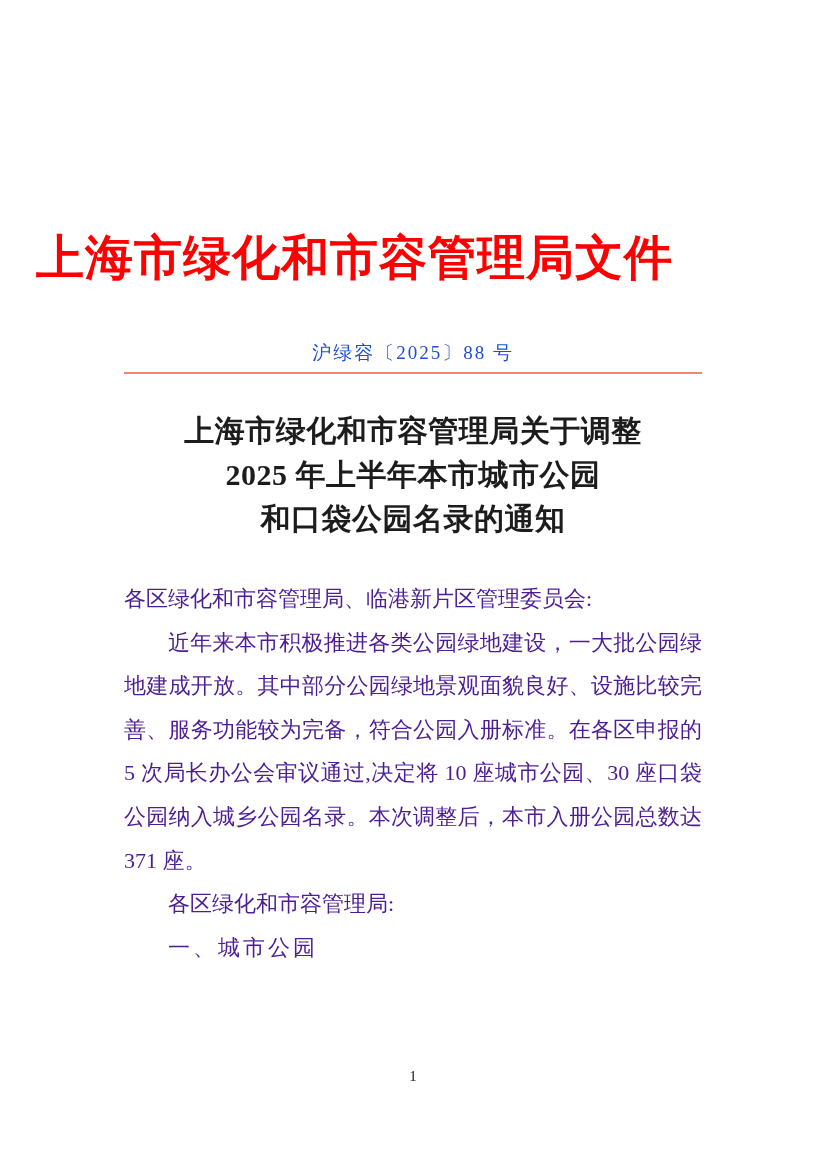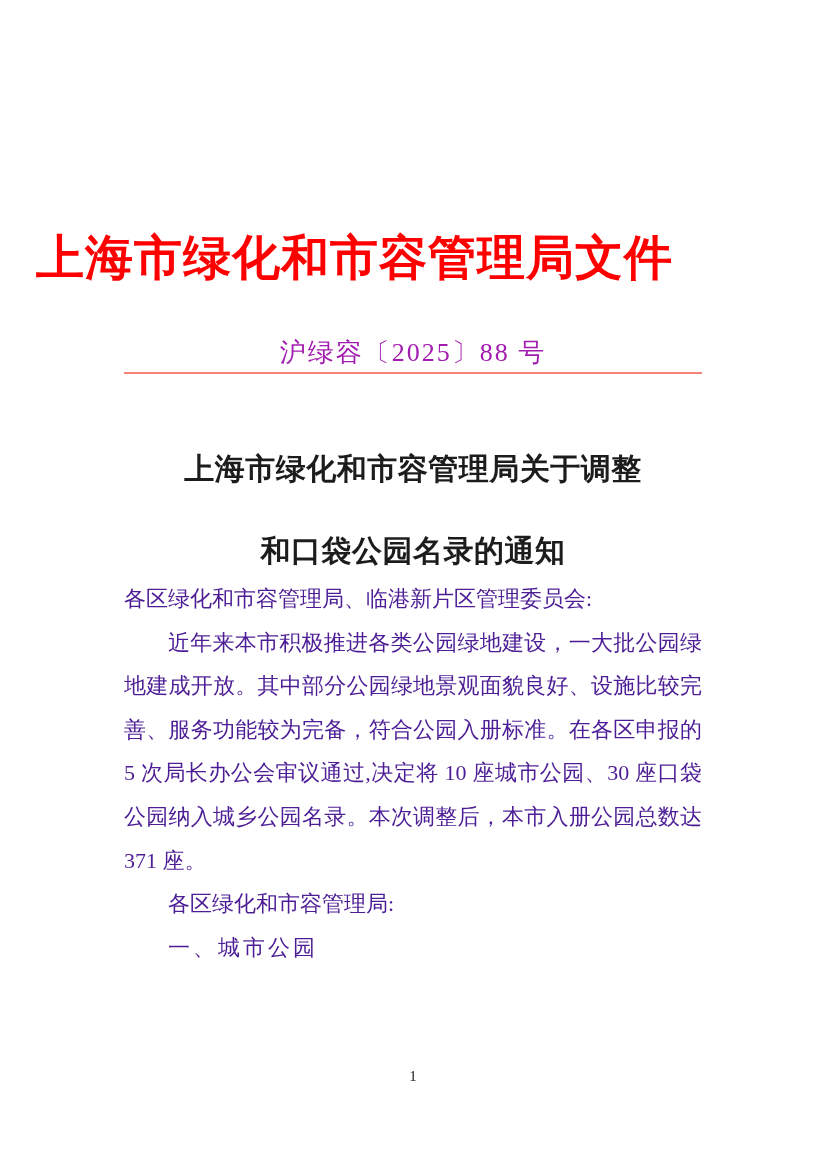--- a/index.html
+++ b/index.html
@@ -31,23 +31,23 @@
     white-space: nowrap;
   }
   .doc-number {
     position: absolute;
     top: 339px;
     left: 0;
     width: 826px;
     height: 28px;
     line-height: 28px;
     text-align: center;
-    font-size: 26px;
+    font-size: 19px;
     letter-spacing: 2px;
-    color: #a21caf;
+    color: #1d4ed8;
   }
   .red-line {
     position: absolute;
     top: 372px;
     left: 124px;
     width: 578px;
     height: 2px;
     background: #f4837a;
   }
   .doc-title {
@@ -58,21 +58,20 @@
     text-align: center;
     font-size: 30px;
     font-weight: bold;
     letter-spacing: 0.5px;
     color: #1c1c1c;
   }
   .doc-title .t-line {
     height: 44px;
     line-height: 44px;
     white-space: nowrap;
-    margin-top: 38px;
   }
   .body-text {
     position: absolute;
     top: 577px;
     left: 124px;
     width: 578px;
     font-size: 22px;
     color: #4c1d95;
   }
   .body-text .line {
@@ -113,20 +112,21 @@
 <div class="page">
 
   <div class="org-title">上海市绿化和市容管理局文件</div>
 
   <div class="doc-number">沪绿容〔2025〕88 号</div>
 
   <div class="red-line"></div>
 
   <div class="doc-title">
     <div class="t-line">上海市绿化和市容管理局关于调整</div>
+    <div class="t-line">2025 年上半年本市城市公园</div>
     <div class="t-line">和口袋公园名录的通知</div>
   </div>
 
   <div class="body-text">
     <div class="line">各区绿化和市容管理局、临港新片区管理委员会:</div>
     <div class="line just indent">近年来本市积极推进各类公园绿地建设，一大批公园绿</div>
     <div class="line just">地建成开放。其中部分公园绿地景观面貌良好、设施比较完</div>
     <div class="line just">善、服务功能较为完备，符合公园入册标准。在各区申报的</div>
     <div class="line just">5 次局长办公会审议通过,决定将 10 座城市公园、30 座口袋</div>
     <div class="line just">公园纳入城乡公园名录。本次调整后，本市入册公园总数达</div>

